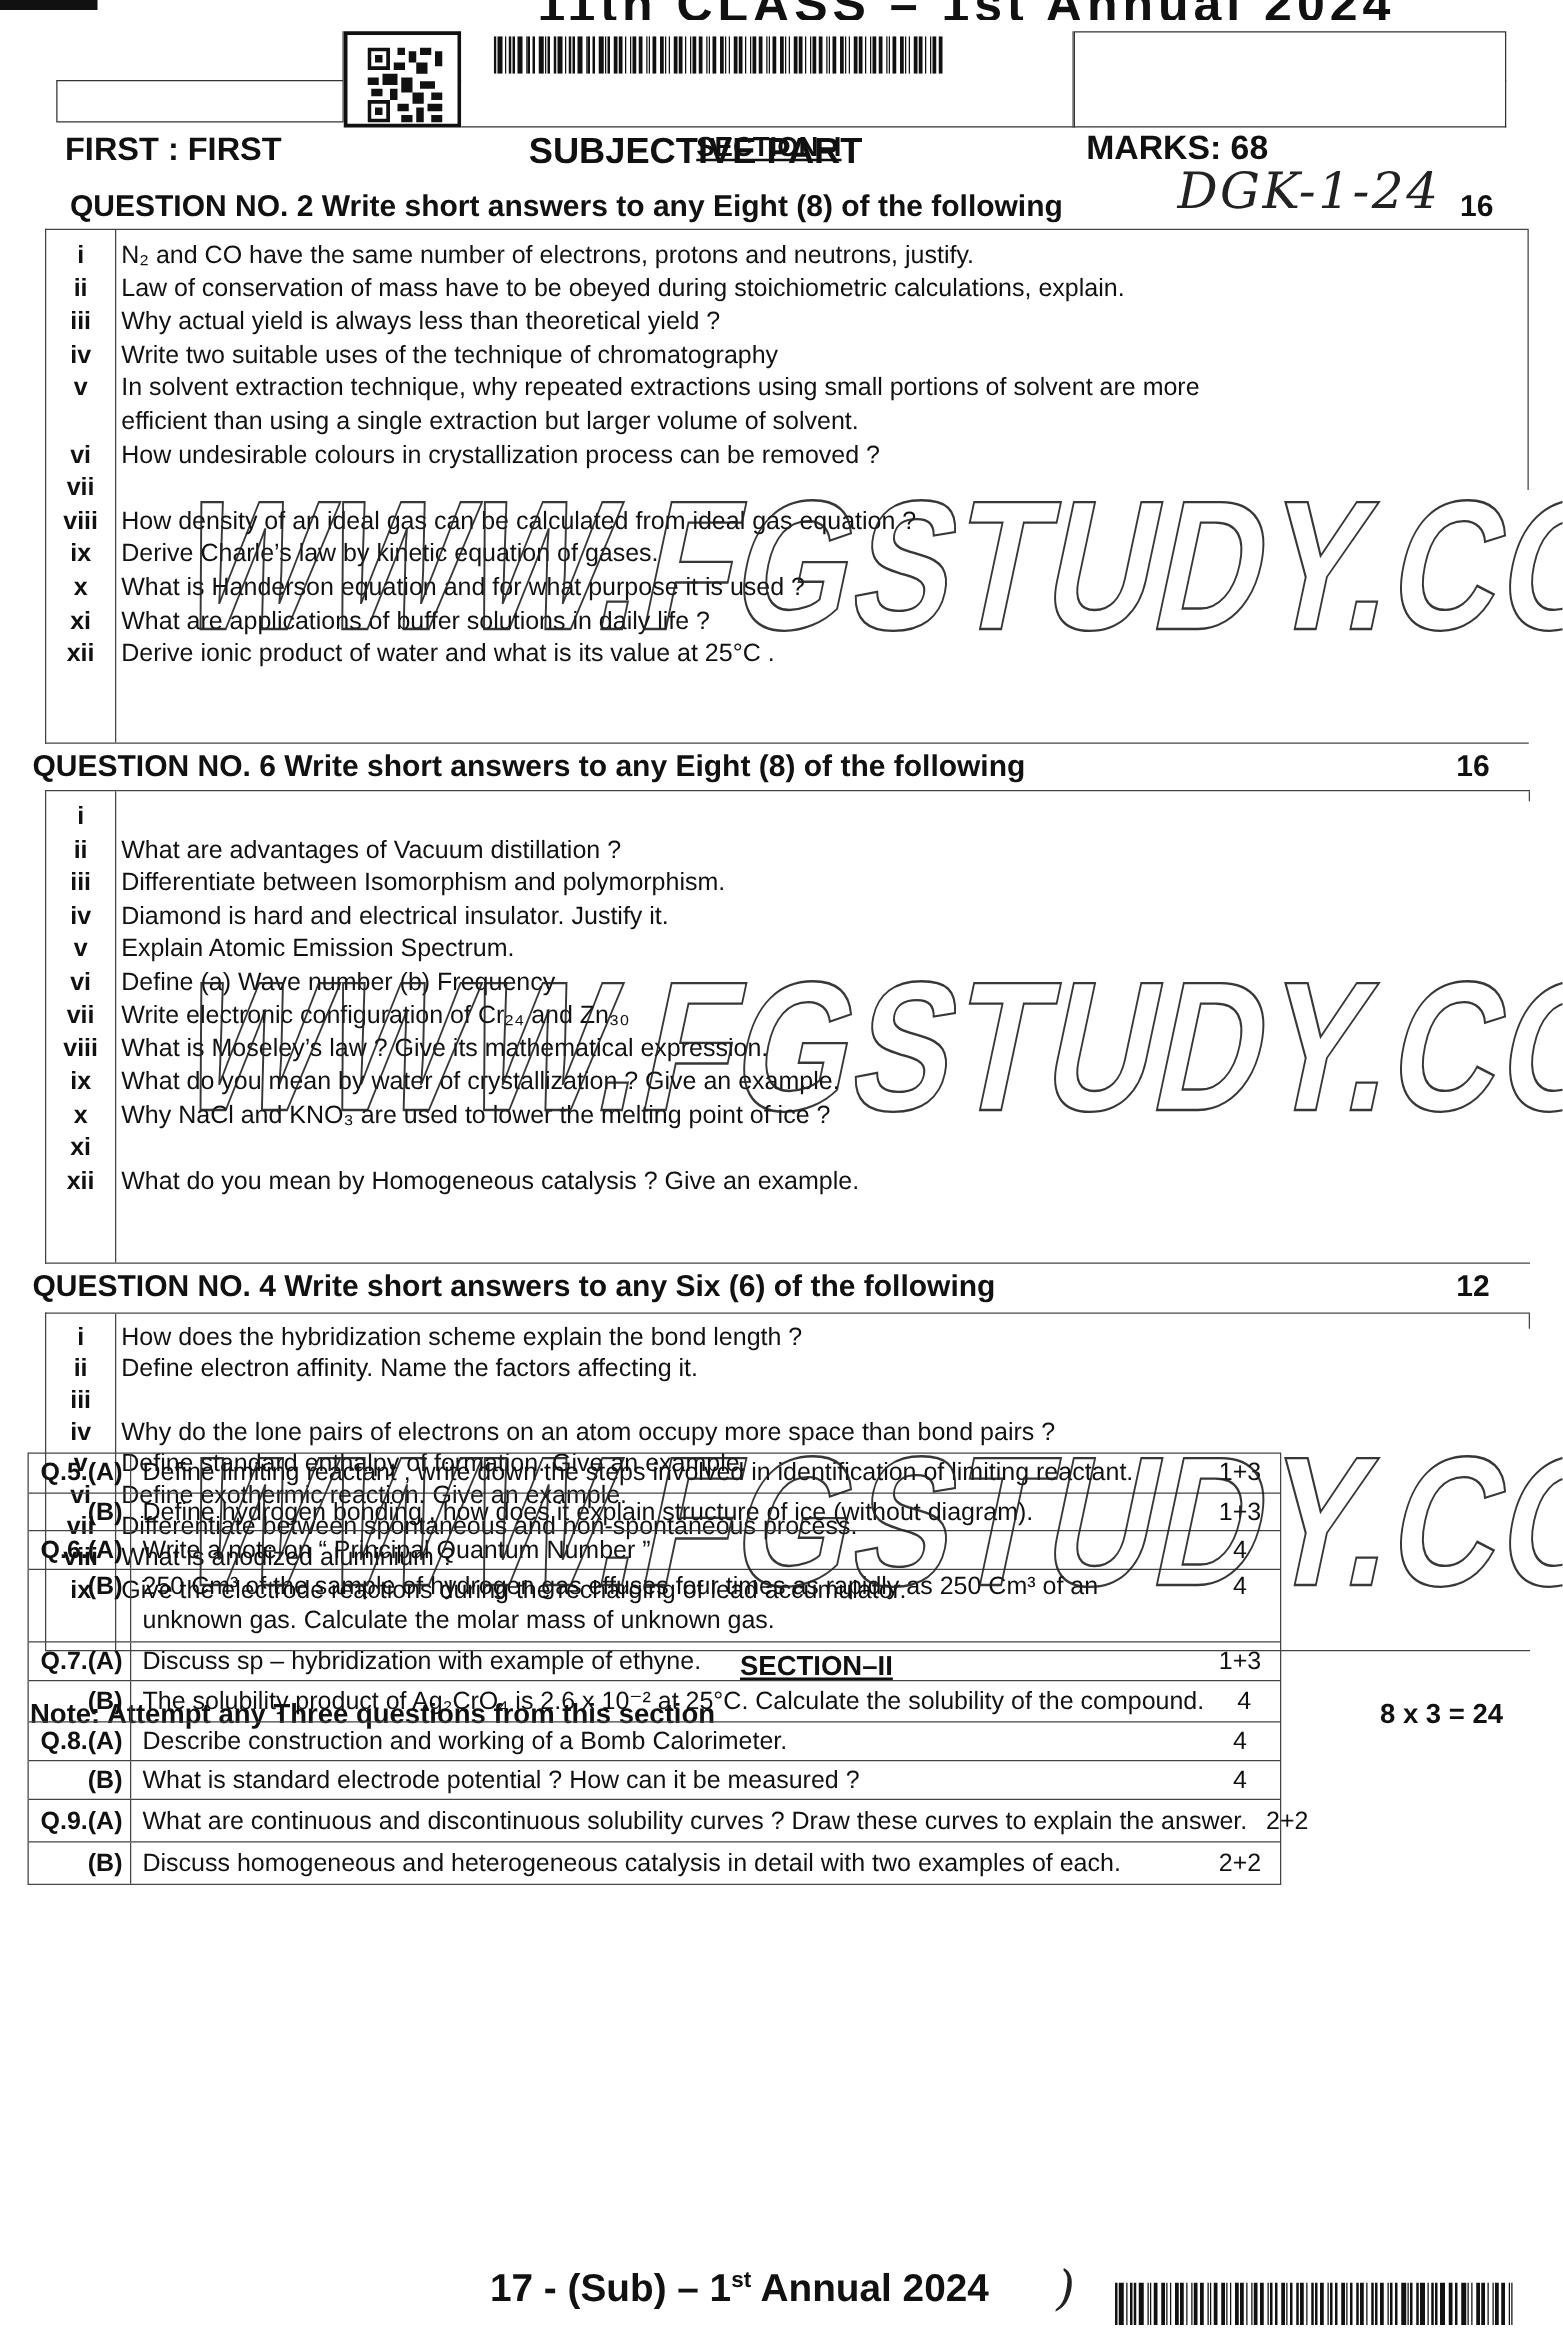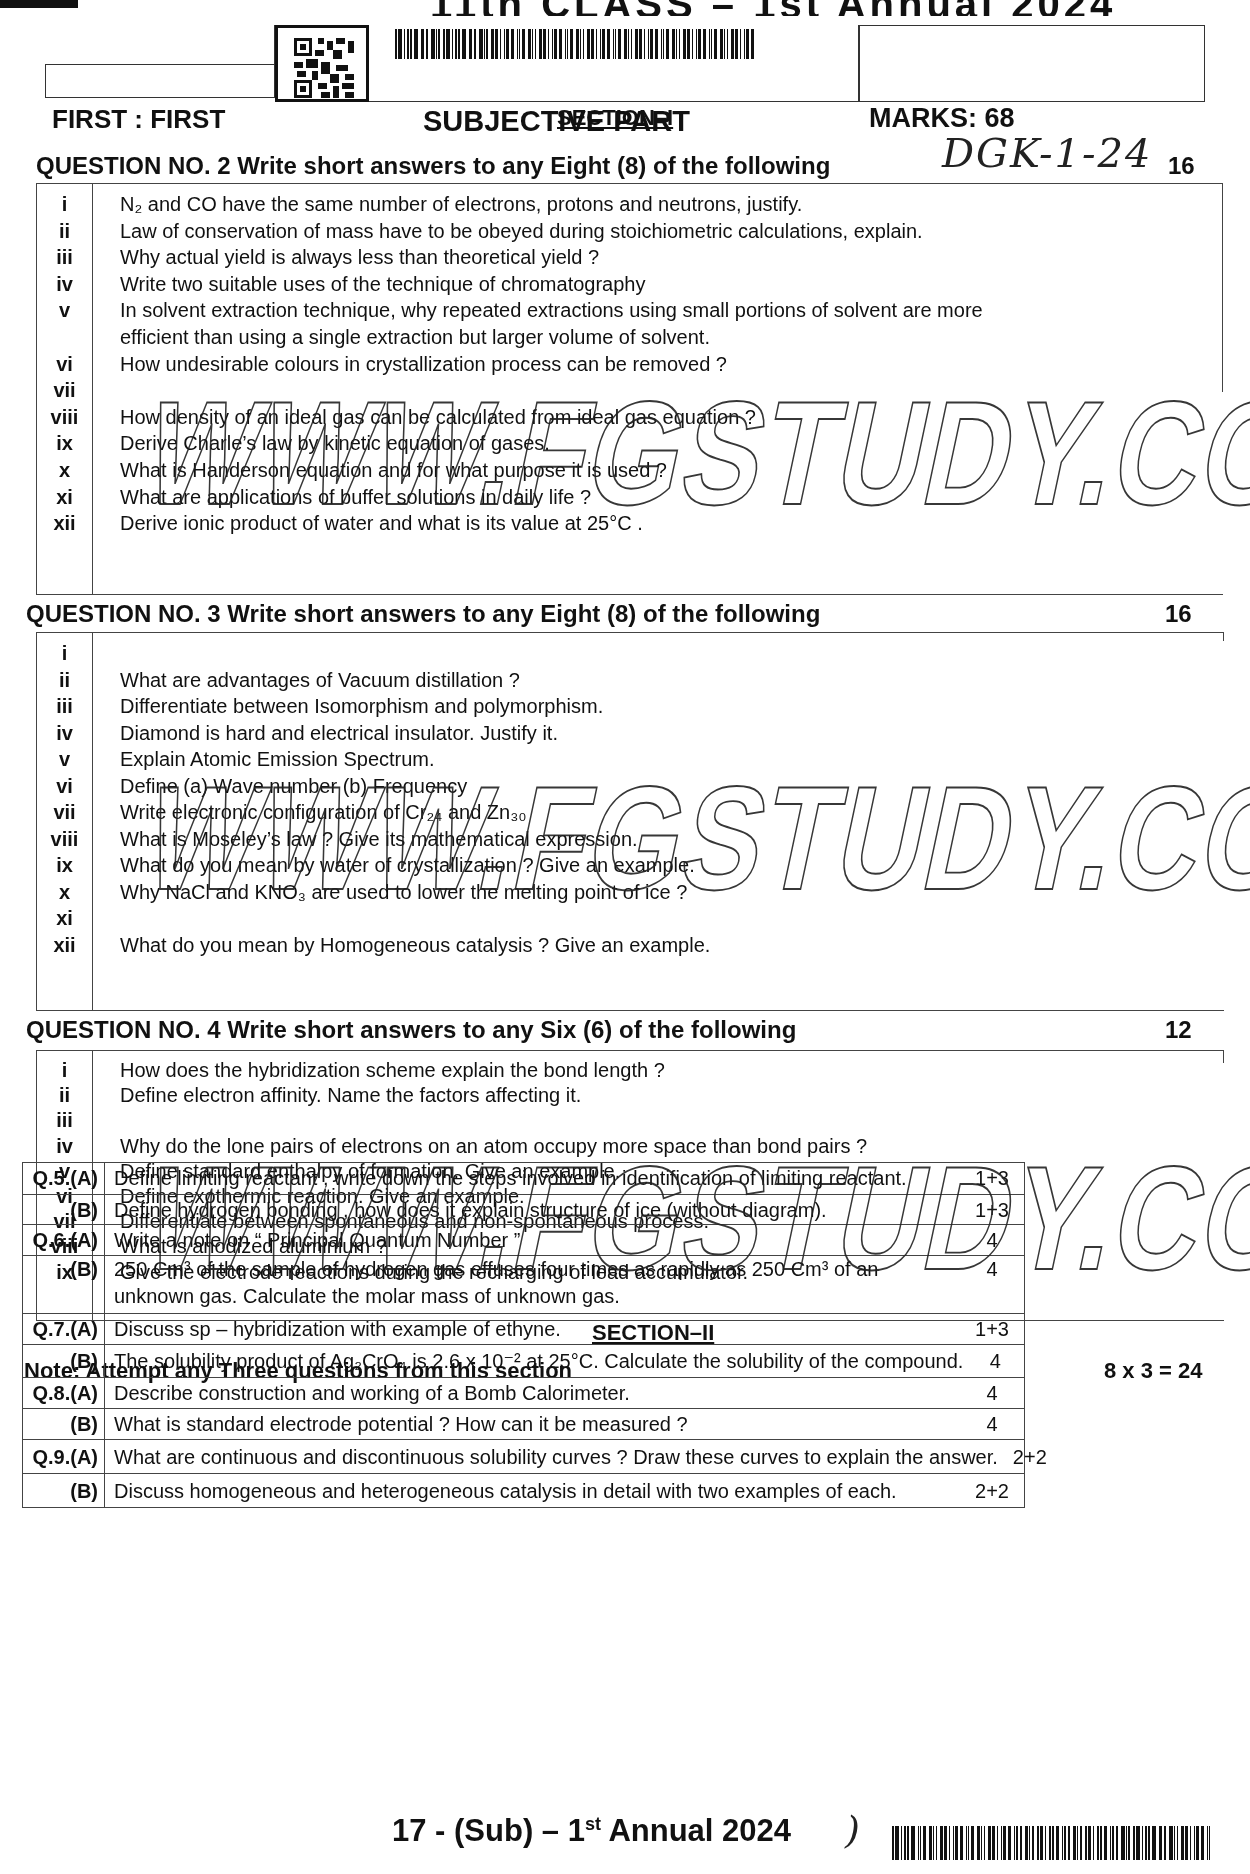--- a/index.html
+++ b/index.html
@@ -24,21 +24,21 @@
   .q-head { font-weight: bold; font-size: 24px; white-space: nowrap; }
   .q-marks { font-weight: bold; font-size: 24px; }
   .handwriting { font-family: "DejaVu Serif", serif; font-style: italic; font-size: 40px; color: #222; letter-spacing: 2px; }
 
   
   .sq-table { position: absolute; border-top: 1.5px solid #444; border-left: 1.5px solid #444; border-bottom: 1.5px solid #444; }
   .sq-table .divider { position: absolute; top: 0; bottom: 0; left: 55px; border-left: 1.5px solid #444; }
   .sq-table .right-edge { position: absolute; right: 0; top: 0; border-right: 1.5px solid #444; }
   .sq-row { position: absolute; left: 0; right: 0; display: flex; font-size: 20px; line-height: 26px; }
   .sq-num { width: 55px; text-align: center; font-weight: bold; flex: none; }
-  .sq-txt { padding-left: 28px; white-space: nowrap; }
+  .sq-txt { padding-left: 5px; white-space: nowrap; }
   sub, sup { font-size: 13px; }
 
   
   .lq-table { position: absolute; left: 22px; top: 1162px; width: 1003px; border: 1.5px solid #444; }
   .lq-row { display: flex; border-top: 1.5px solid #444; font-size: 20px; }
   .lq-row:first-child { border-top: none; }
   .lq-label { width: 82px; flex: none; text-align: right; padding-right: 6px; font-weight: bold; border-right: 1.5px solid #444; }
   .lq-text { flex: 1; padding-left: 9px; white-space: nowrap; }
   .lq-marks { width: 64px; flex: none; text-align: center; }
 
@@ -189,21 +189,21 @@
   <span class="hdr-txt" style="left:54px;top:2px;">SUBJECTIVE PART</span>
 </div>
 <div class="hdr-cell" style="left:859px;top:25px;width:346px;height:40px;">
   <span class="hdr-txt" style="left:9px;top:2px;font-size:27px;">TIME: 2 HRS 40 MINUTES</span>
 </div>
 <div class="hdr-cell" style="left:859px;top:64px;width:346px;height:38px;border-top:none;">
   <span class="hdr-txt" style="left:9px;top:0px;font-size:27px;">MARKS: 68</span>
 </div>
 
 <div class="abs section-title" style="left:557px;top:105px;">SECTION–I</div>
-<div class="abs q-head" style="left:36px;top:152px;">QUESTION NO. 2  Write short answers to any Eight (8) of the following</div>
+<div class="abs q-head" style="left:56px;top:152px;">QUESTION NO. 2  Write short answers to any Eight (8) of the following</div>
 <div class="abs handwriting" style="left:942px;top:130px;">DGK-1-24</div>
 <div class="abs q-marks" style="left:1168px;top:152px;">16</div>
 
 <div class="sq-table" id="q2-table" style="left:36px;top:183px;width:1187px;height:412px;">
   <div class="divider"></div>
   <div class="right-edge" style="height:208px;"></div>
 <div class="sq-row" style="top: 7px;">
       <span class="sq-num">i</span>
       <span class="sq-txt">N₂ and CO have the same number of electrons, protons and neutrons, justify.</span>
     </div>
@@ -249,21 +249,21 @@
     <div class="sq-row" style="top: 299.6px;">
       <span class="sq-num">xi</span>
       <span class="sq-txt">What are applications of buffer solutions in daily life ?</span>
     </div>
     <div class="sq-row" style="top: 326.2px;">
       <span class="sq-num">xii</span>
       <span class="sq-txt">Derive ionic product of water and what is its value at 25°C .</span>
     </div>
   </div>
 
-<div class="abs q-head" style="left:26px;top:600px;">QUESTION NO. 3  Write short answers to any Eight (8) of the following</div>
+<div class="abs q-head" style="left:26px;top:600px;">QUESTION NO. 6  Write short answers to any Eight (8) of the following</div>
 <div class="abs q-marks" style="left:1165px;top:600px;">16</div>
 <div class="sq-table" id="q3-table" style="left:36px;top:632px;width:1188px;height:379px;">
   <div class="divider"></div>
   <div class="right-edge" style="height:8px;"></div>
 <div class="sq-row" style="top: 7px;">
       <span class="sq-num">i</span>
     </div>
     <div class="sq-row" style="top: 33.5px;">
       <span class="sq-num">ii</span>
       <span class="sq-txt">What are advantages of Vacuum distillation ?</span>

